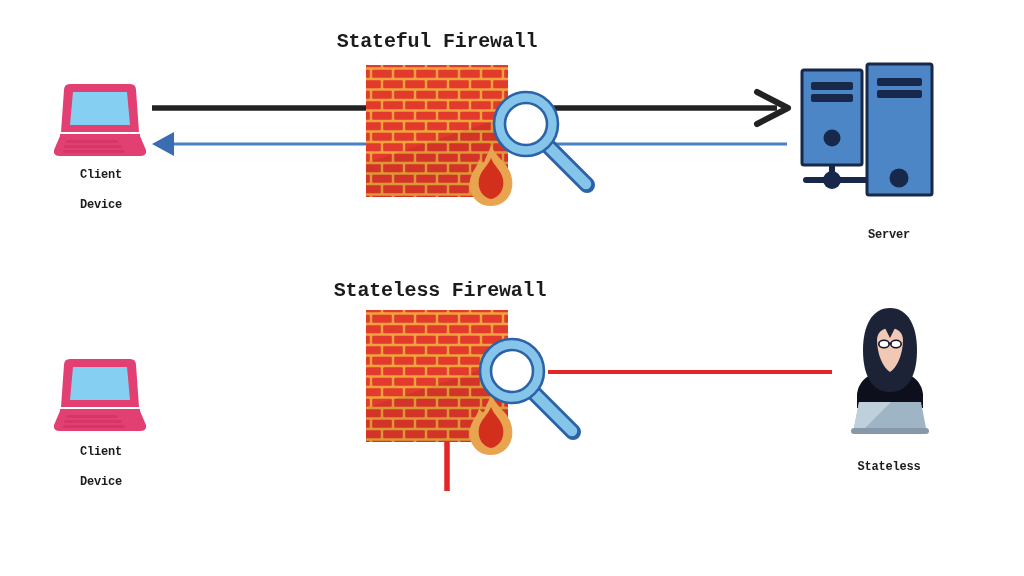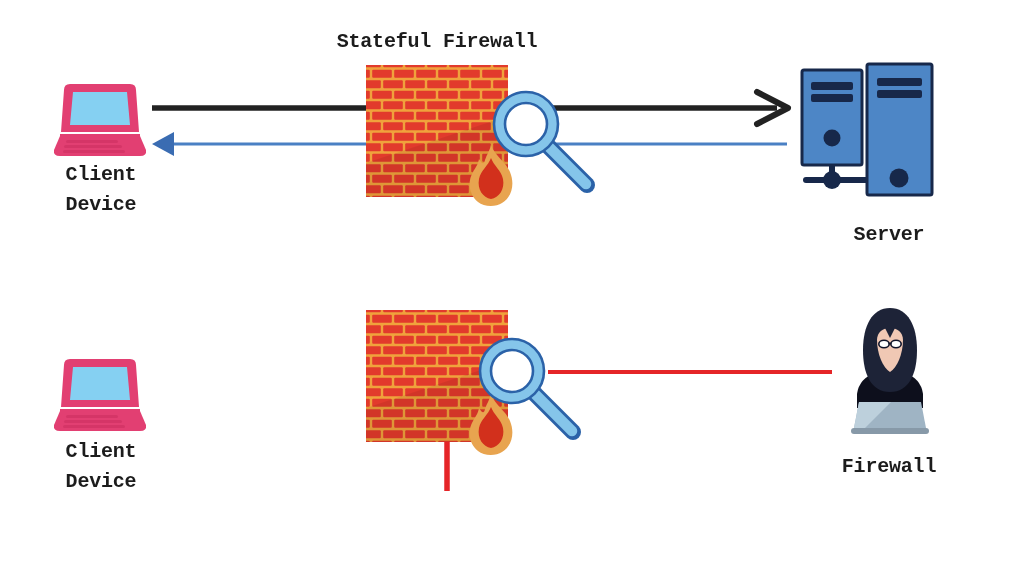--- a/index.html
+++ b/index.html
@@ -9,21 +9,21 @@
     background: var(--background, #fff);
     font-family: Liberation Mono, monospace;
     overflow: hidden;
   }
   .layer-arrows { position:absolute; left:0; top:0; z-index:1; }
   .icon { position:absolute; z-index:2; line-height:0; }
   .label {
     position:absolute; z-index:3;
     transform: translateX(-50%);
     color: var(--text, #1c1c1c);
-    font-weight: 700; font-size: 20px; line-height: 30px;
+    font-weight: 700; font-size: 12px; line-height: 30px;
     text-align: center; white-space: nowrap; letter-spacing: -0.2px;
   }
   .title { font-size: 20px; }
   .blocked { font-size: 21px; }
 
   
   .f-brickbg { fill: var(--brick-mortar); }
   .f-brick   { fill: var(--brick-red); }
   .f-shadow  { fill:#000; opacity:.07; }
   .f-flame-outer { fill: var(--flame-outer); }
@@ -131,20 +131,21 @@
       <rect class="srv-dark" x="16" y="24" width="42" height="8" rx="2"></rect>
       <rect class="srv-dark" x="16" y="36" width="42" height="8" rx="2"></rect>
       <rect class="srv-dark" x="82" y="20" width="45" height="8" rx="2"></rect>
       <rect class="srv-dark" x="82" y="32" width="45" height="8" rx="2"></rect>
       <circle class="srv-dark" cx="37" cy="80" r="8.5"></circle>
       <circle class="srv-dark" cx="104" cy="120" r="9.5"></circle>
     </svg>
   </div>
   <div class="label" style="left:889px; top:220px;">Server</div>
 
+  <div class="label title" style="left:440px; top:276px;">Stateless Firewall</div>
 
   <div class="icon" style="left:52px; top:357px;">
     <svg width="96" height="80" viewBox="0 0 96 80">
       <path class="lap-pink" d="M18,2 L78,2 Q84,2 84,8 L87,50 L9,50 L12,8 Q12,2 18,2 Z"></path>
       <polygon class="lap-screen" points="21,10 75,10 78,43 18,43"></polygon>
       <rect class="lap-pink" x="8" y="52" width="80" height="5"></rect>
       <path class="lap-pink" d="M8,54 L88,54 L94,68 Q95,74 88,74 L8,74 Q1,74 2,68 Z"></path>
       <g opacity="0.5">
         <rect class="lap-dark" x="14" y="58" width="52" height="3" rx="1.5"></rect>
         <rect class="lap-dark" x="12" y="63" width="58" height="3" rx="1.5"></rect>
@@ -188,15 +189,15 @@
         <ellipse cx="51" cy="38" rx="5.2" ry="3.8" fill="#ffffff" stroke="#10142a" stroke-width="1.6"></ellipse>
         <line x1="43.5" y1="37.5" x2="46.5" y2="37.5" stroke="#10142a" stroke-width="1.6"></line>
       </g>
       <g>
         <path class="atk-laptop" d="M14,96 L76,96 L81,122 L9,122 Z"></path>
         <polygon class="atk-hl" points="14,96 46,96 20,122 9,122"></polygon>
         <rect class="atk-base" x="6" y="122" width="78" height="6" rx="3"></rect>
       </g>
     </svg>
   </div>
-  <div class="label" style="left:889px; top:452px;">Firewall</div>
+  <div class="label" style="left:889px; top:452px;">Stateless</div>
 
 </div>
 
 </body></html>

